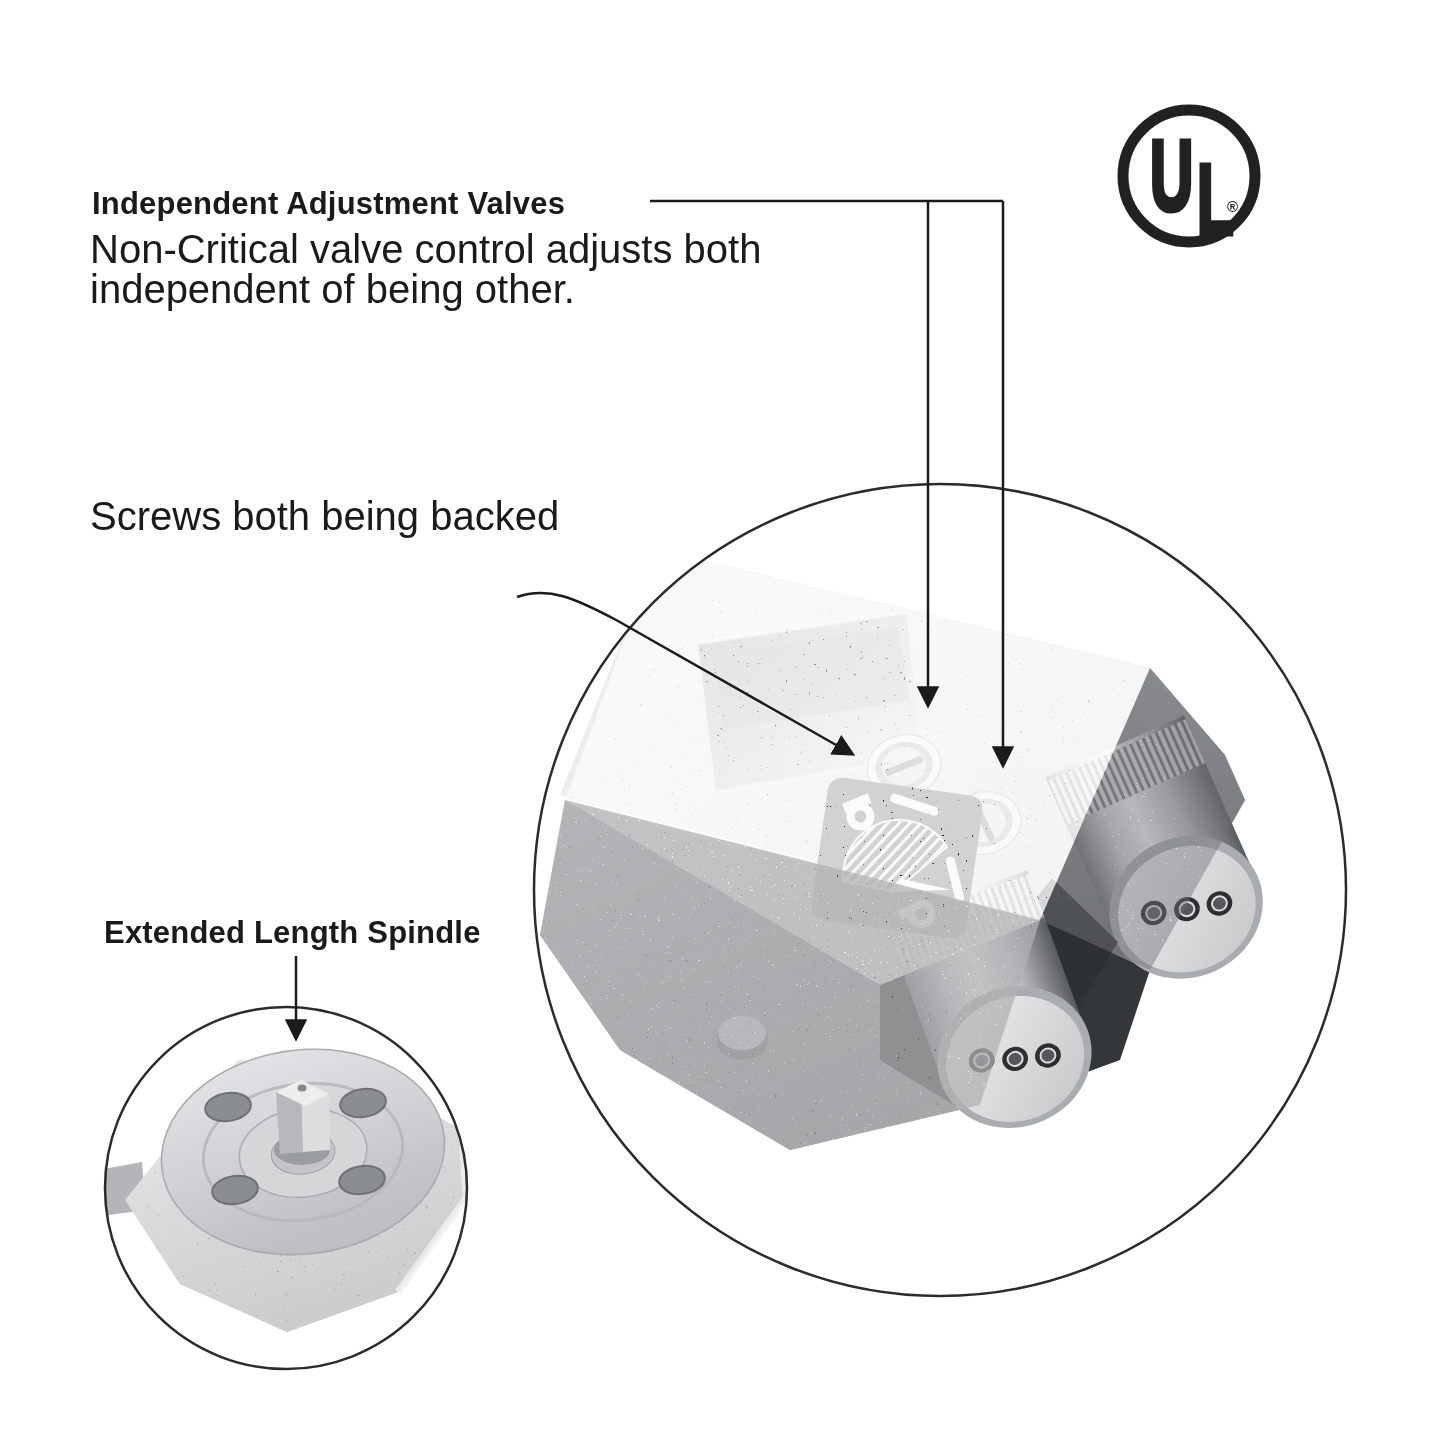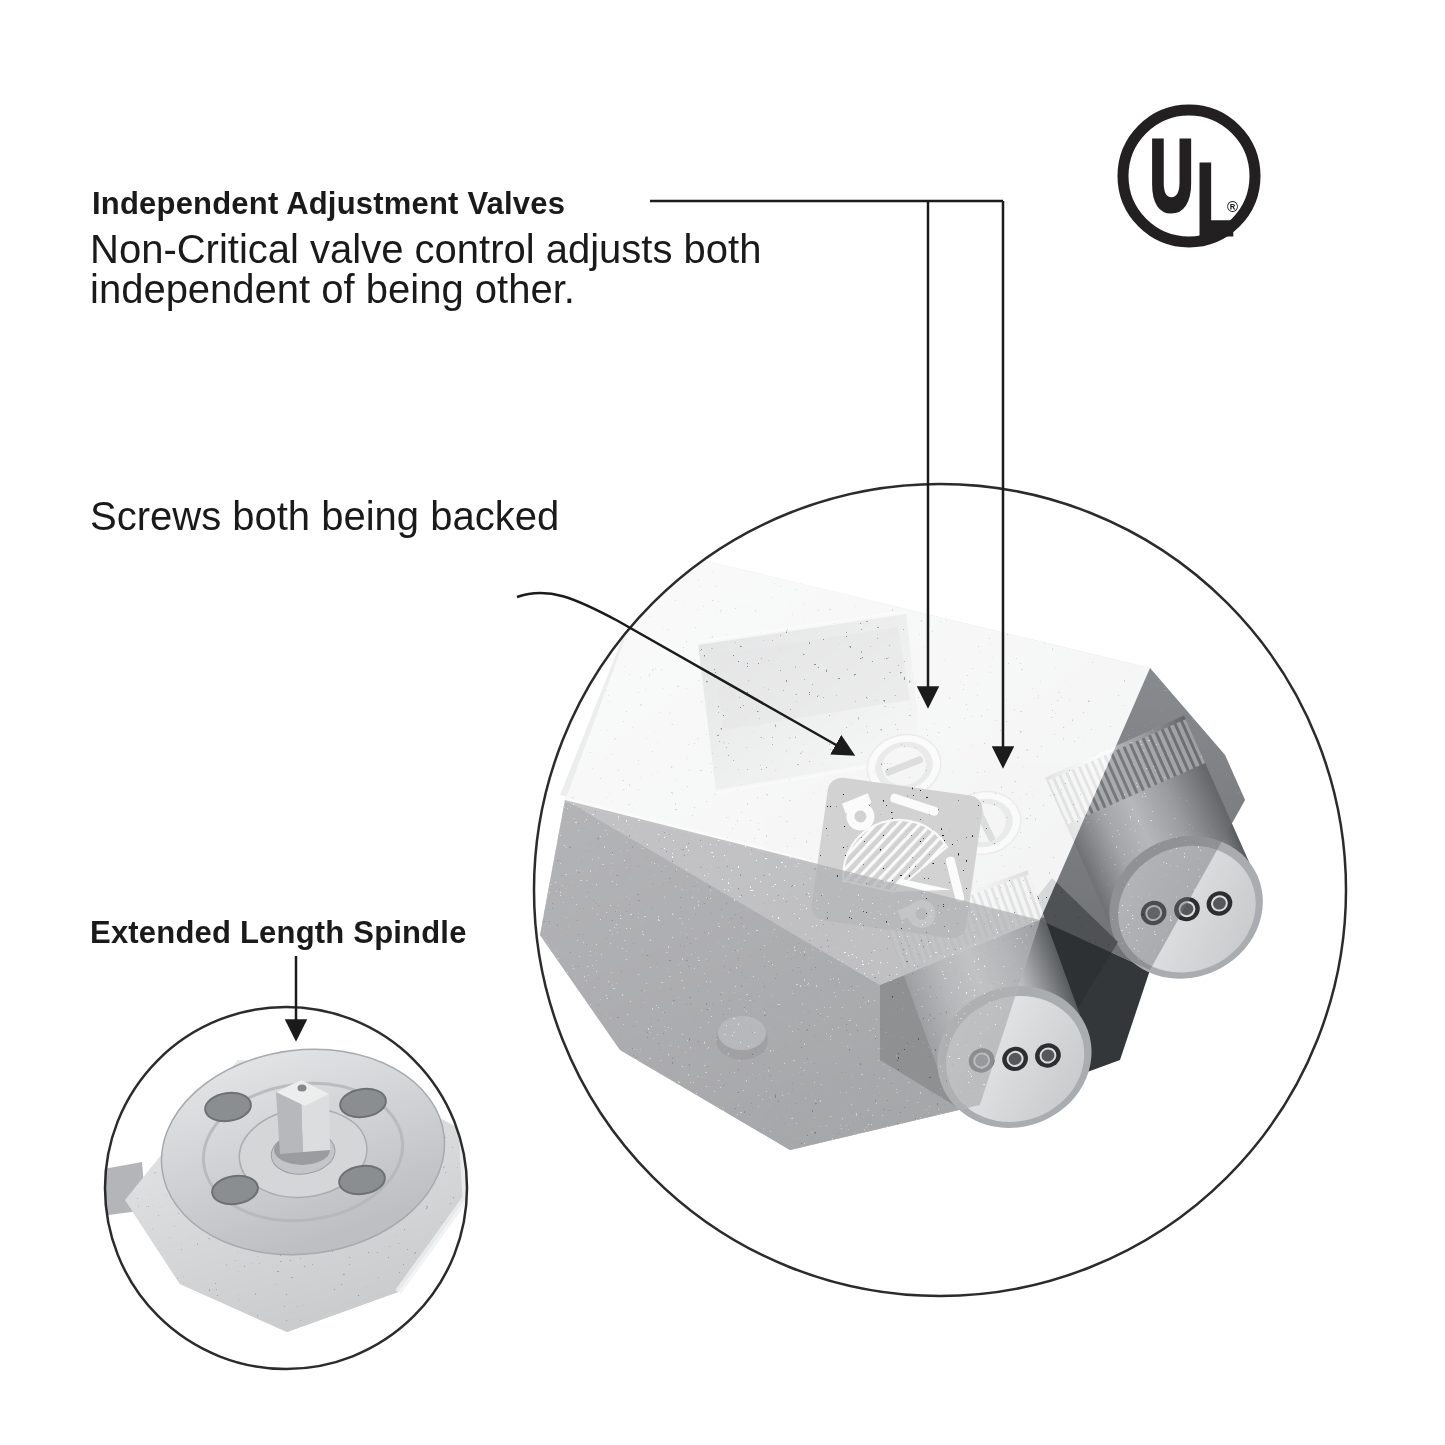--- a/index.html
+++ b/index.html
@@ -239,15 +239,15 @@
 <div class="callout" style="left:90px;top:186px;">
   <h3>Independent Adjustment Valves</h3>
   <p>Non-Critical valve control adjusts both</p>
   <p>independent of being other.</p>
 </div>
 
 <div class="callout" style="left:90px;top:496px;">
   <p>Screws both being backed</p>
 </div>
 
-<div class="callout" style="left:88px;top:915px;">
+<div class="callout" style="left:102px;top:915px;">
   <h3>Extended Length Spindle</h3>
 </div>
 
 </body></html>

